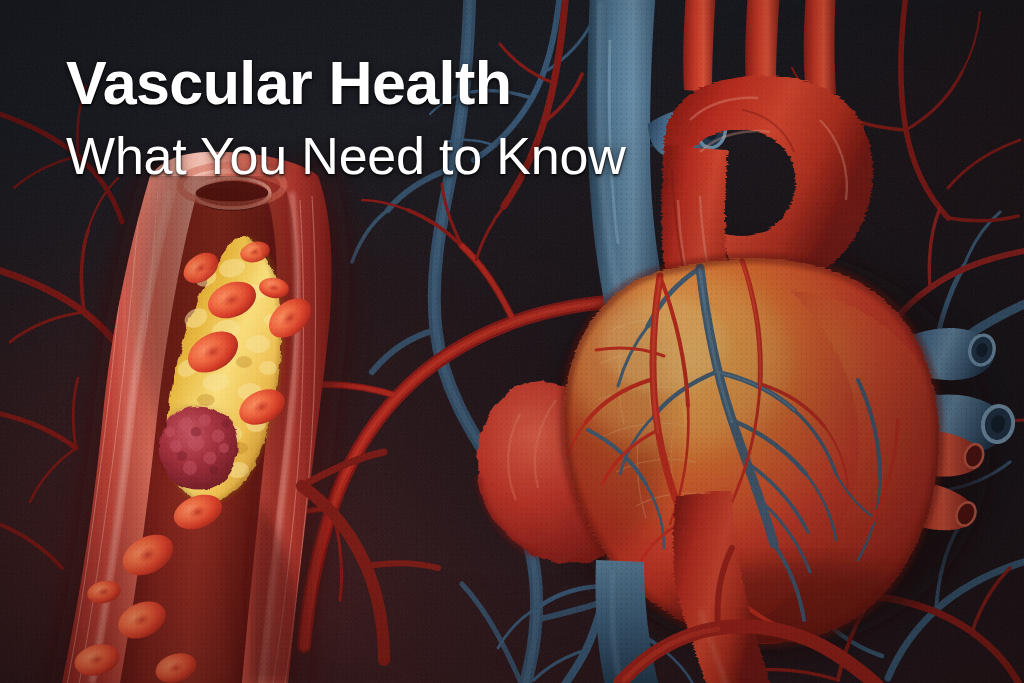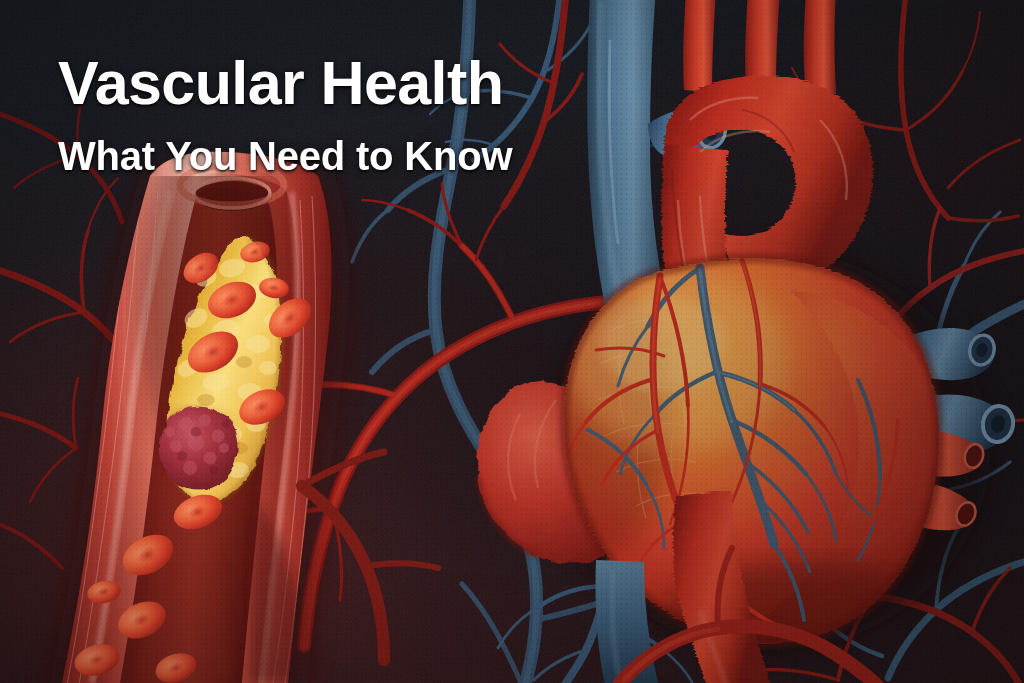--- a/index.html
+++ b/index.html
@@ -12,21 +12,21 @@
     background:#141720;
     font-family:"Liberation Sans","DejaVu Sans",sans-serif;
     -webkit-font-smoothing:antialiased;
   }
   #artboard{position:absolute;inset:0;}
   #artboard svg{display:block;width:1024px;height:683px;}
 
   
   #headline{
     position:absolute;
-    left:56px;
+    left:64px;
     top:48px;
     width:600px;
     z-index:40;
     pointer-events:none;
   }
   #headline .ln{
     display:block;
     color:#ffffff;
     white-space:nowrap;
     text-shadow:
@@ -36,22 +36,22 @@
   }
   .t1,.t2{
     font-size:61px;
     font-weight:700;
     line-height:71px;
     letter-spacing:-0.6px;
   }
   .t1{margin-left:2px;}
   .t2{margin-left:0px;}
   .sub{
-    font-size:40px;
-    font-weight:700;
+    font-size:52px;
+    font-weight:400;
     line-height:64px;
     letter-spacing:-0.2px;
     margin-top:5px;
     margin-left:2px;
   }
 
   
   #grain{
     position:absolute;inset:0;z-index:30;pointer-events:none;
     opacity:.5;

